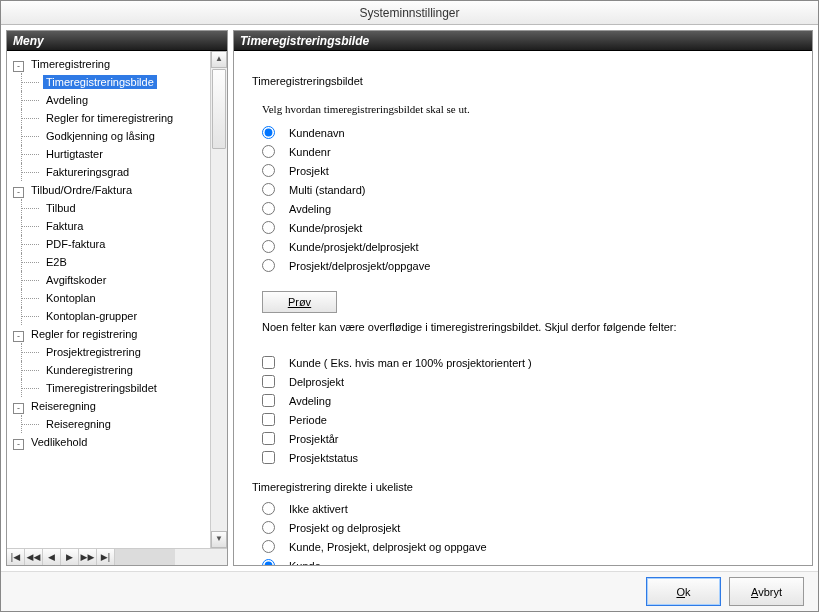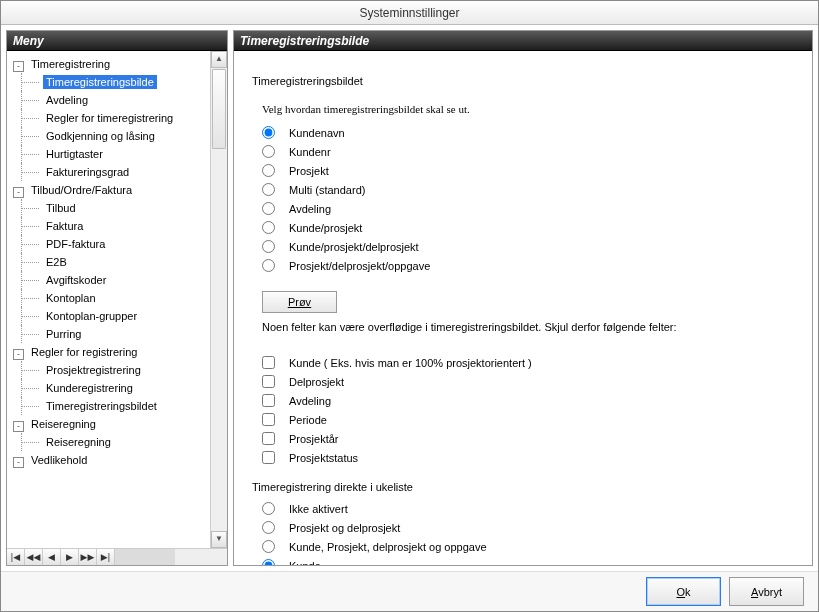--- a/index.html
+++ b/index.html
@@ -64,21 +64,20 @@
               <div class="tree-row lvl2"><span class="tree-label">Hurtigtaster</span></div>
               <div class="tree-row lvl2"><span class="tree-label">Faktureringsgrad</span></div>
               <div class="tree-row lvl1"><span class="tree-toggle">-</span><span class="tree-label">Tilbud/Ordre/Faktura</span></div>
               <div class="tree-row lvl2"><span class="tree-label">Tilbud</span></div>
               <div class="tree-row lvl2"><span class="tree-label">Faktura</span></div>
               <div class="tree-row lvl2"><span class="tree-label">PDF-faktura</span></div>
               <div class="tree-row lvl2"><span class="tree-label">E2B</span></div>
               <div class="tree-row lvl2"><span class="tree-label">Avgiftskoder</span></div>
               <div class="tree-row lvl2"><span class="tree-label">Kontoplan</span></div>
               <div class="tree-row lvl2"><span class="tree-label">Kontoplan-grupper</span></div>
-              <div class="tree-row lvl2"><span class="tree-label">Purring</span></div>
               <div class="tree-row lvl1"><span class="tree-toggle">-</span><span class="tree-label">Regler for registrering</span></div>
               <div class="tree-row lvl2"><span class="tree-label">Prosjektregistrering</span></div>
               <div class="tree-row lvl2"><span class="tree-label">Kunderegistrering</span></div>
               <div class="tree-row lvl2"><span class="tree-label">Timeregistreringsbildet</span></div>
               <div class="tree-row lvl1"><span class="tree-toggle">-</span><span class="tree-label">Reiseregning</span></div>
               <div class="tree-row lvl2"><span class="tree-label">Reiseregning</span></div>
               <div class="tree-row lvl1"><span class="tree-toggle">-</span><span class="tree-label">Vedlikehold</span></div>
             </div>
           <div class="scroll-v">
             <div class="btn up">▲</div>

